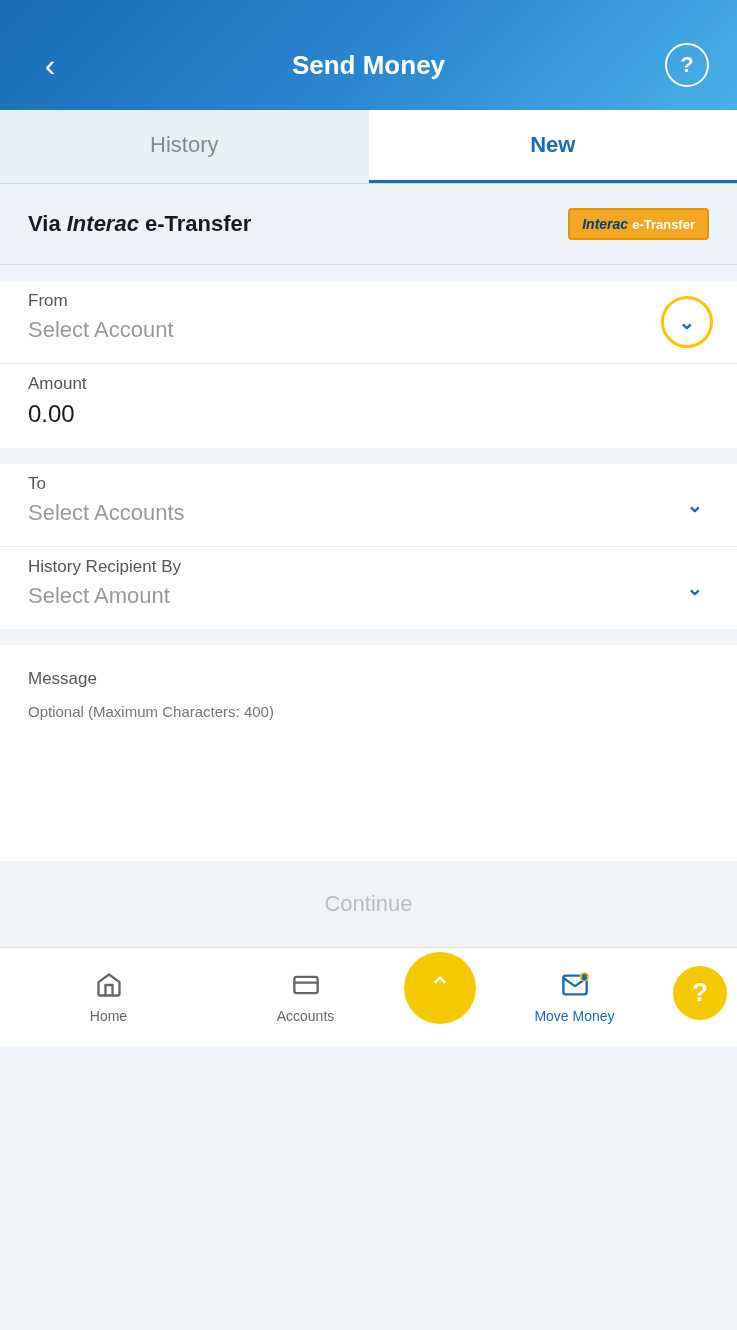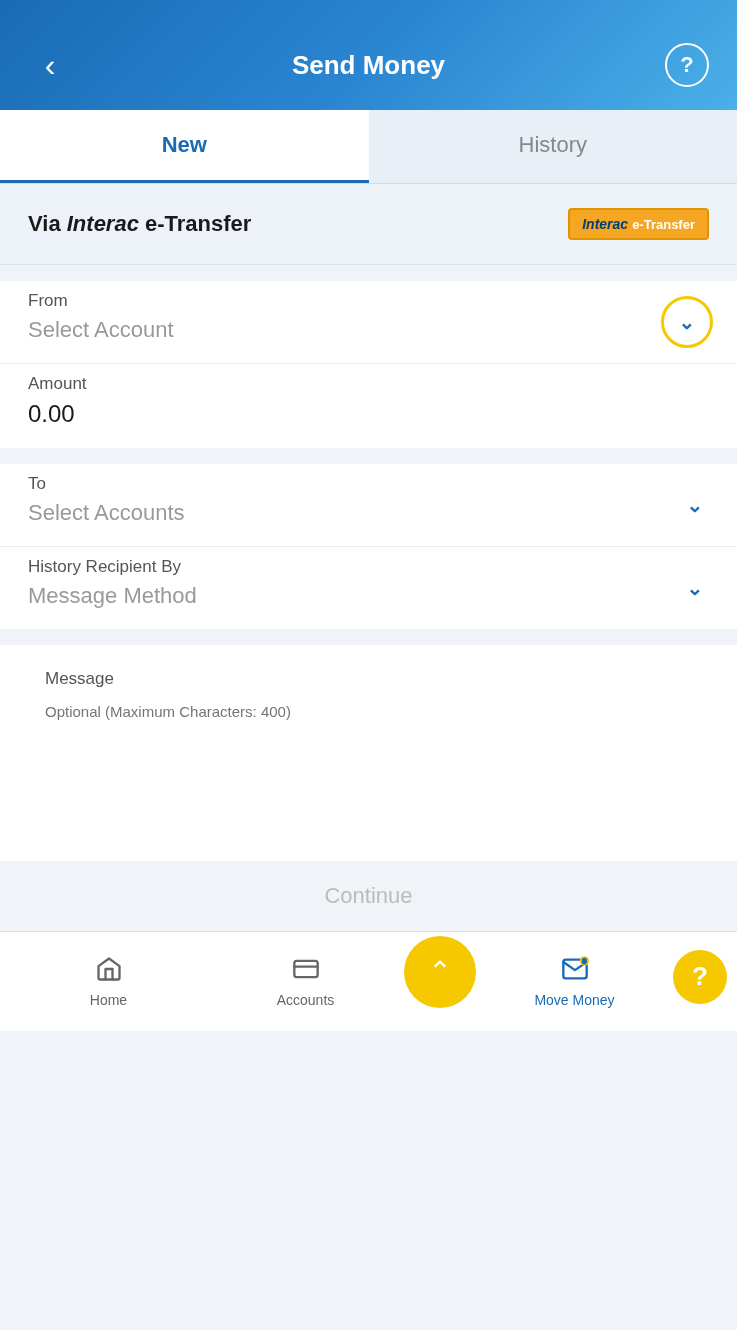--- a/index.html
+++ b/index.html
@@ -189,21 +189,21 @@
     
     .form-card-2 {
       background: white;
       margin: 16px 0 0 0;
     }
 
     
     .message-card {
       background: white;
       margin: 16px 0 0 0;
-      padding: 24px 45px;
+      padding: 24px 28px;
     }
     .message-label {
       font-size: 17px;
       color: #555;
       margin-bottom: 14px;
     }
     .message-textarea {
       width: 100%;
       min-height: 130px;
       border: none;
@@ -211,21 +211,21 @@
       font-size: 15px;
       color: #bbb;
       resize: none;
       font-family: inherit;
       background: white;
     }
 
     
     .continue-section {
       background: #f0f4f8;
-      padding: 22px 28px;
+      padding: 30px 28px;
       text-align: center;
     }
     .continue-btn {
       font-size: 22px;
       color: #bbb;
       font-weight: 400;
       cursor: not-allowed;
       background: none;
       border: none;
       width: 100%;
@@ -305,22 +305,22 @@
   <div class="header-back">
     <span>‹</span>
   </div>
   <div class="header-title">Send Money</div>
   <div class="header-help">
     <span>?</span>
   </div>
 </div>
 
 <div class="tabs">
+  <div class="tab">History</div>
   <div class="tab active">New</div>
-  <div class="tab">History</div>
 </div>
 
 <div class="content">
 
   <div class="via-section">
     <div class="via-text">
       Via <em>Interac</em> e-Transfer
     </div>
     <div class="interac-badge">
       <span class="interac-name">Interac</span>
@@ -349,21 +349,21 @@
       <div class="field-label">To</div>
       <div class="field-value placeholder-style">Select Accounts</div>
       <div class="chevron-wrapper">
         <div class="chevron-plain">
           <span class="chevron-icon">⌄</span>
         </div>
       </div>
     </div>
     <div class="form-field">
       <div class="field-label">History Recipient By</div>
-      <div class="field-value placeholder-style">Message Method</div>
+      <div class="field-value placeholder-style">Select Amount</div>
       <div class="chevron-wrapper">
         <div class="chevron-plain">
           <span class="chevron-icon">⌄</span>
         </div>
       </div>
     </div>
   </div>
 
   <div class="message-card">
     <div class="message-label">Message</div>

